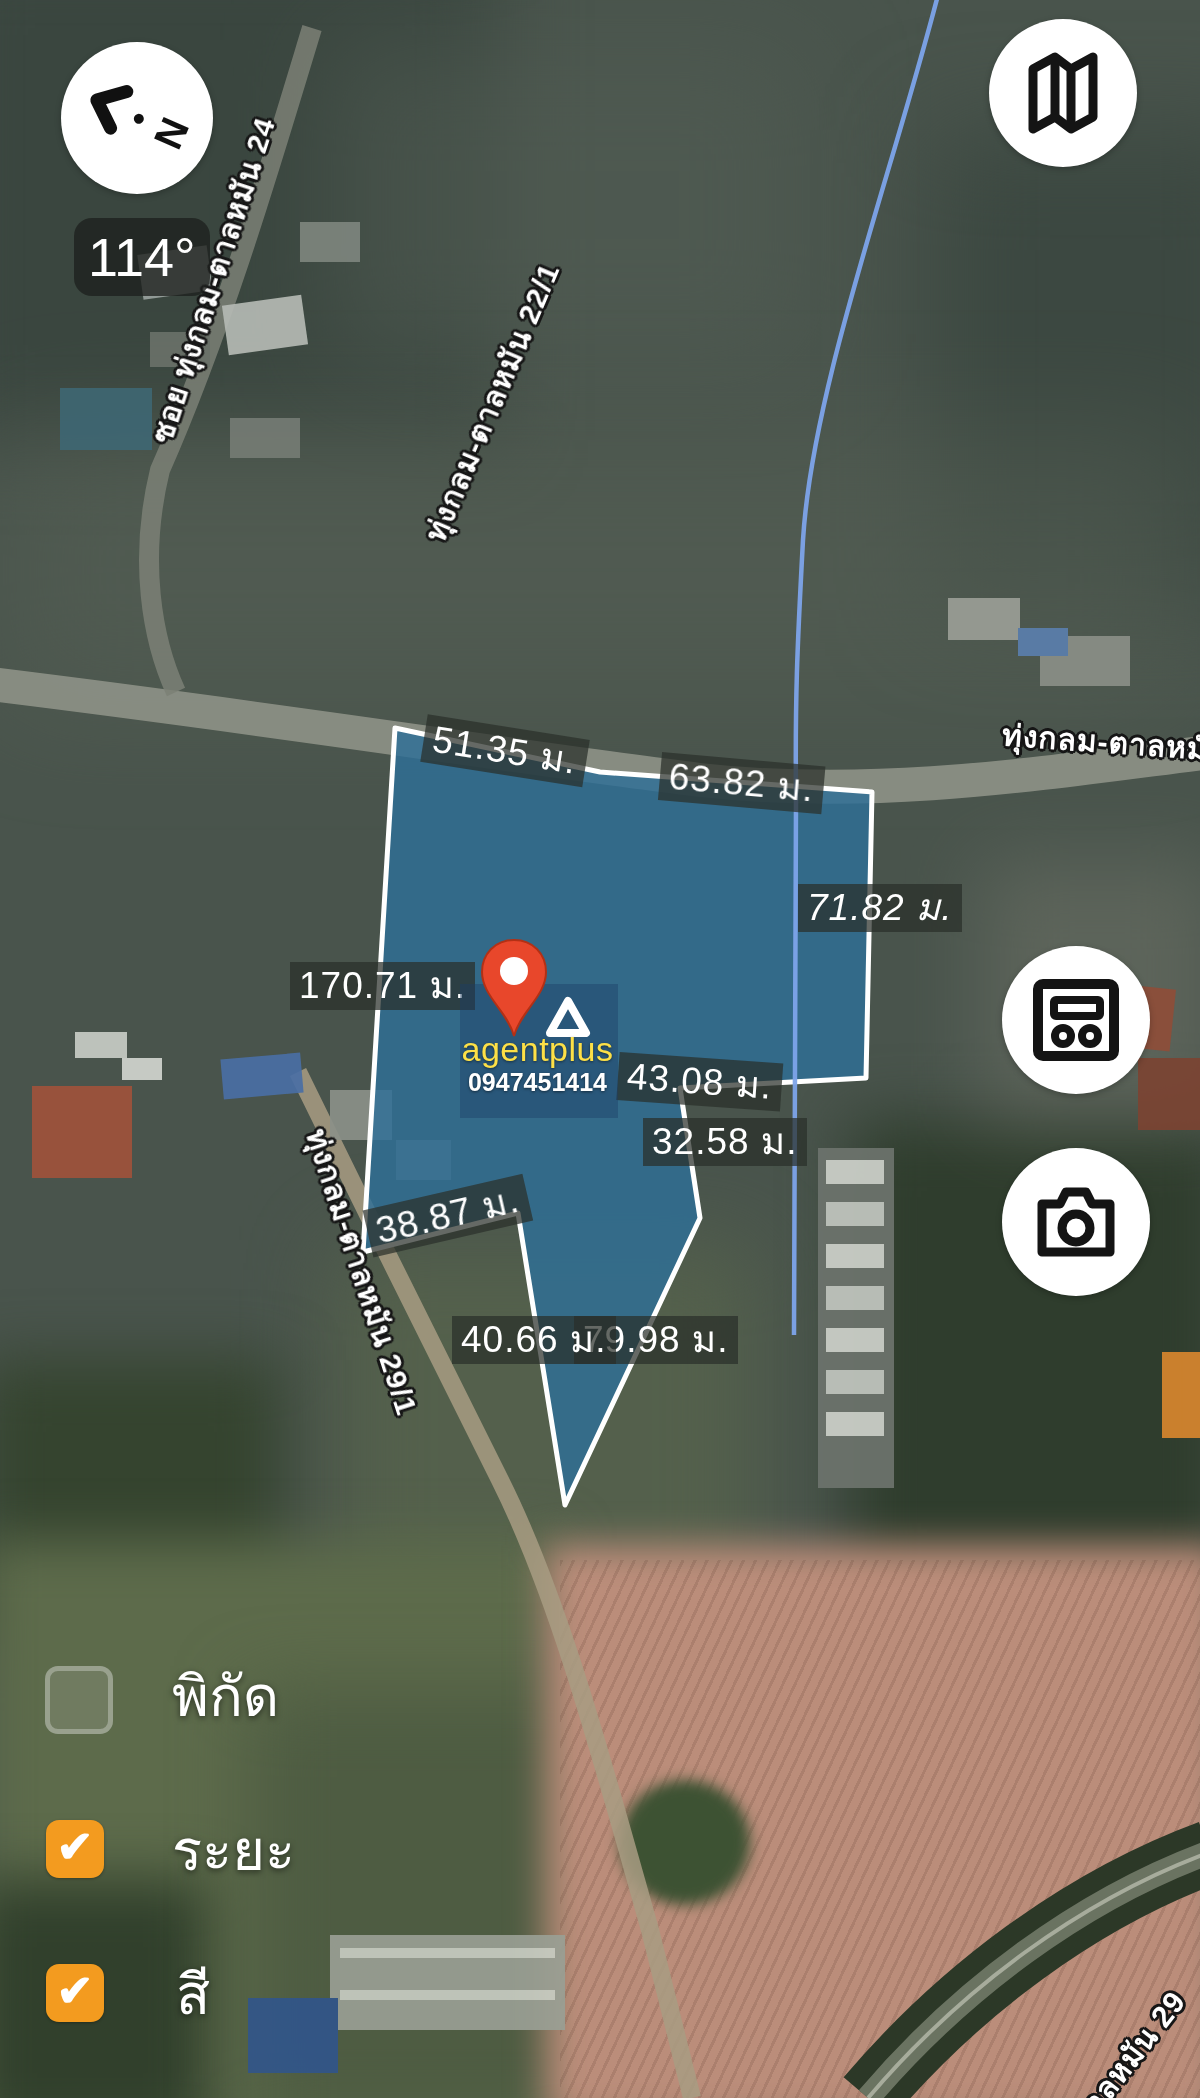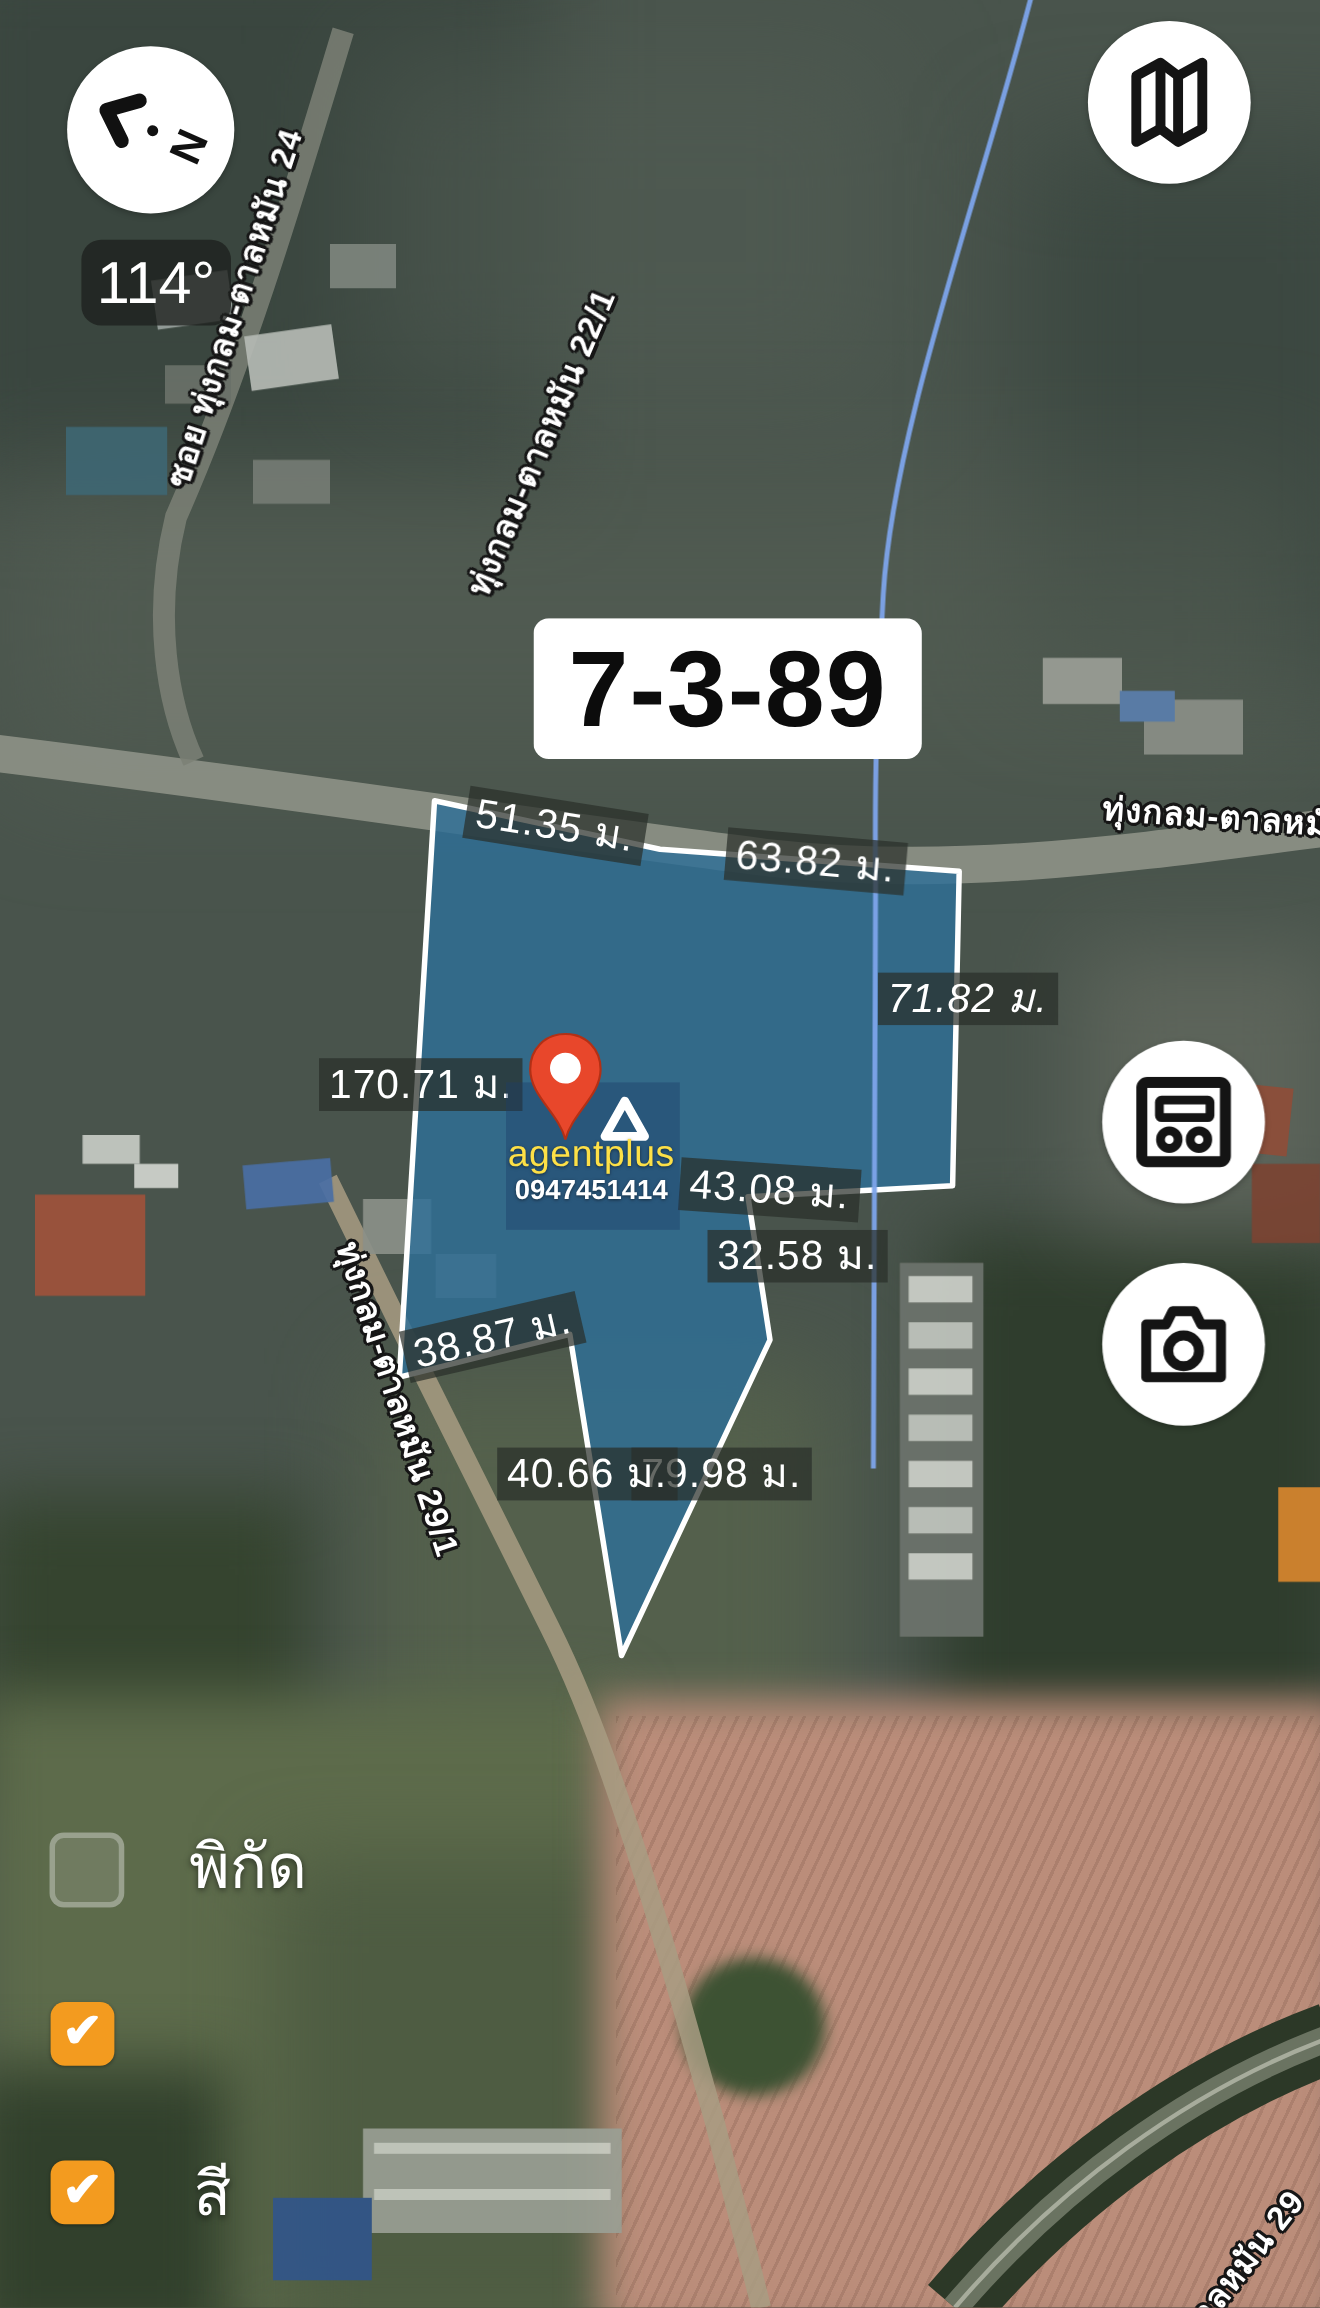--- a/index.html
+++ b/index.html
@@ -144,23 +144,20 @@
   <div class="meas" style="left:368px;top:1210px;transform:rotate(-13deg);transform-origin:left center;">38.87 ม.</div>
   <div class="meas" style="left:556px;top:1316px;z-index:5;margin-left:18px;">79.98 ม.</div>
   <div class="meas" style="left:452px;top:1316px;z-index:6;">40.66 ม.</div>
 
   <div class="road" style="left:213px;top:280px;transform:translate(-50%,-50%) rotate(-72deg);">ซอย ทุ่งกลม-ตาลหมัน 24</div>
   <div class="road" style="left:492px;top:402px;transform:translate(-50%,-50%) rotate(-67deg);">ทุ่งกลม-ตาลหมัน 22/1</div>
   <div class="road" style="left:1105px;top:742px;transform:translate(-50%,-50%) rotate(4deg);">ทุ่งกลม-ตาลหมั</div>
   <div class="road" style="left:362px;top:1272px;transform:translate(-50%,-50%) rotate(72deg);">ทุ่งกลม-ตาลหมัน 29/1</div>
   <div class="road" style="left:1128px;top:2060px;transform:translate(-50%,-50%) rotate(-52deg);">ตาลหมัน 29</div>
 
-  <div class="areaBox">
-    <span>7-3-89</span>
-  </div>
 
   <div class="circleBtn" style="left:61px;top:42px;width:152px;height:152px;">
     <svg width="152" height="152" viewBox="0 0 152 152">
       <g transform="rotate(114 76 76)">
         <text x="76" y="52" text-anchor="middle" font-size="40" font-weight="bold" fill="#111" font-family="Liberation Sans, sans-serif">N</text>
         <circle cx="76" cy="74" r="5" fill="#111"></circle>
         <path d="M 56,96 L 76,120 L 96,96" fill="none" stroke="#111" stroke-width="13" stroke-linecap="round" stroke-linejoin="round"></path>
       </g>
     </svg>
   </div>
@@ -206,19 +203,20 @@
     <div class="brand">agentplus</div>
     <div class="phone">0947451414</div>
   </div>
 
   <div class="cb unchecked" style="left:45px;top:1666px;width:58px;height:58px;"></div>
   <div class="cbLabel" style="left:172px;top:1652px;">พิกัด</div>
 
   <div class="cb checked" style="left:46px;top:1820px;width:58px;height:58px;">
     <span class="tick">✔</span>
   </div>
+  <div class="cbLabel" style="left:172px;top:1806px;">ระยะ</div>
 
   <div class="cb checked" style="left:46px;top:1964px;width:58px;height:58px;">
     <span class="tick">✔</span>
   </div>
   <div class="cbLabel" style="left:176px;top:1950px;">สี</div>
 
 </div>
 
 </body></html>

